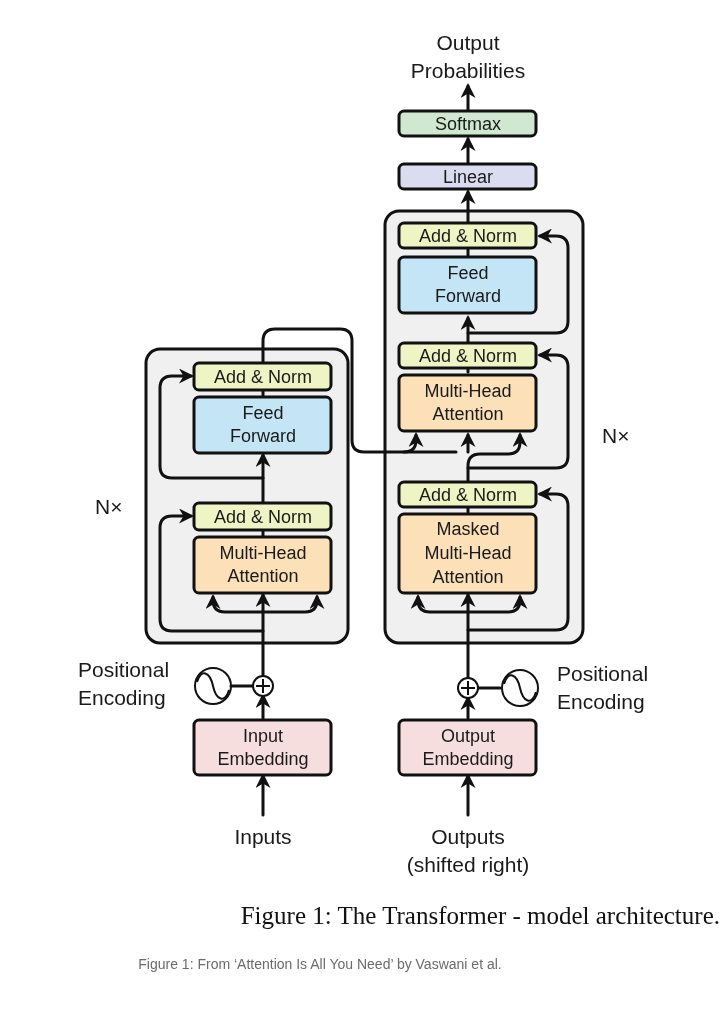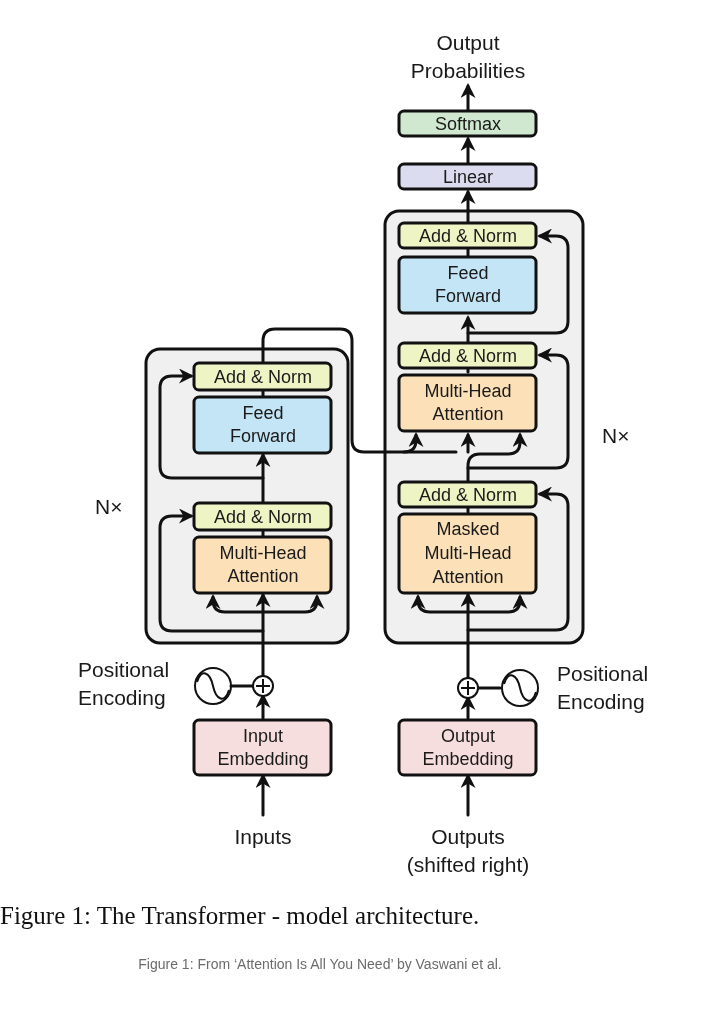--- a/index.html
+++ b/index.html
@@ -1,21 +1,21 @@
 <!DOCTYPE html>
 <html><head>
 <meta charset="utf-8">
 <style>
   html, body { margin: 0; padding: 0; background: #ffffff; }
   body { width: 720px; height: 1016px; position: relative; overflow: hidden; }
   #diagram { position: absolute; left: 0; top: 0; }
   .box-text { font-family: "Liberation Sans", sans-serif; font-size: 18px; fill: #1a1a1a; text-anchor: middle; }
   .side-text { font-family: "Liberation Sans", sans-serif; font-size: 21px; fill: #1a1a1a; }
   .caption-main {
-    position: absolute; left: 0; width: 720px; top: 902px; text-align: left;
+    position: absolute; left: 0; width: 720px; top: 902px; text-align: right;
     font-family: "Liberation Serif", serif; font-size: 25px; color: #111;
   }
   .caption-sub {
     position: absolute; left: 0; width: 640px; top: 956px; text-align: center;
     font-family: "Liberation Sans", sans-serif; font-size: 14px; color: #6b6b6b;
   }
 </style>
 </head>
 <body>
 

